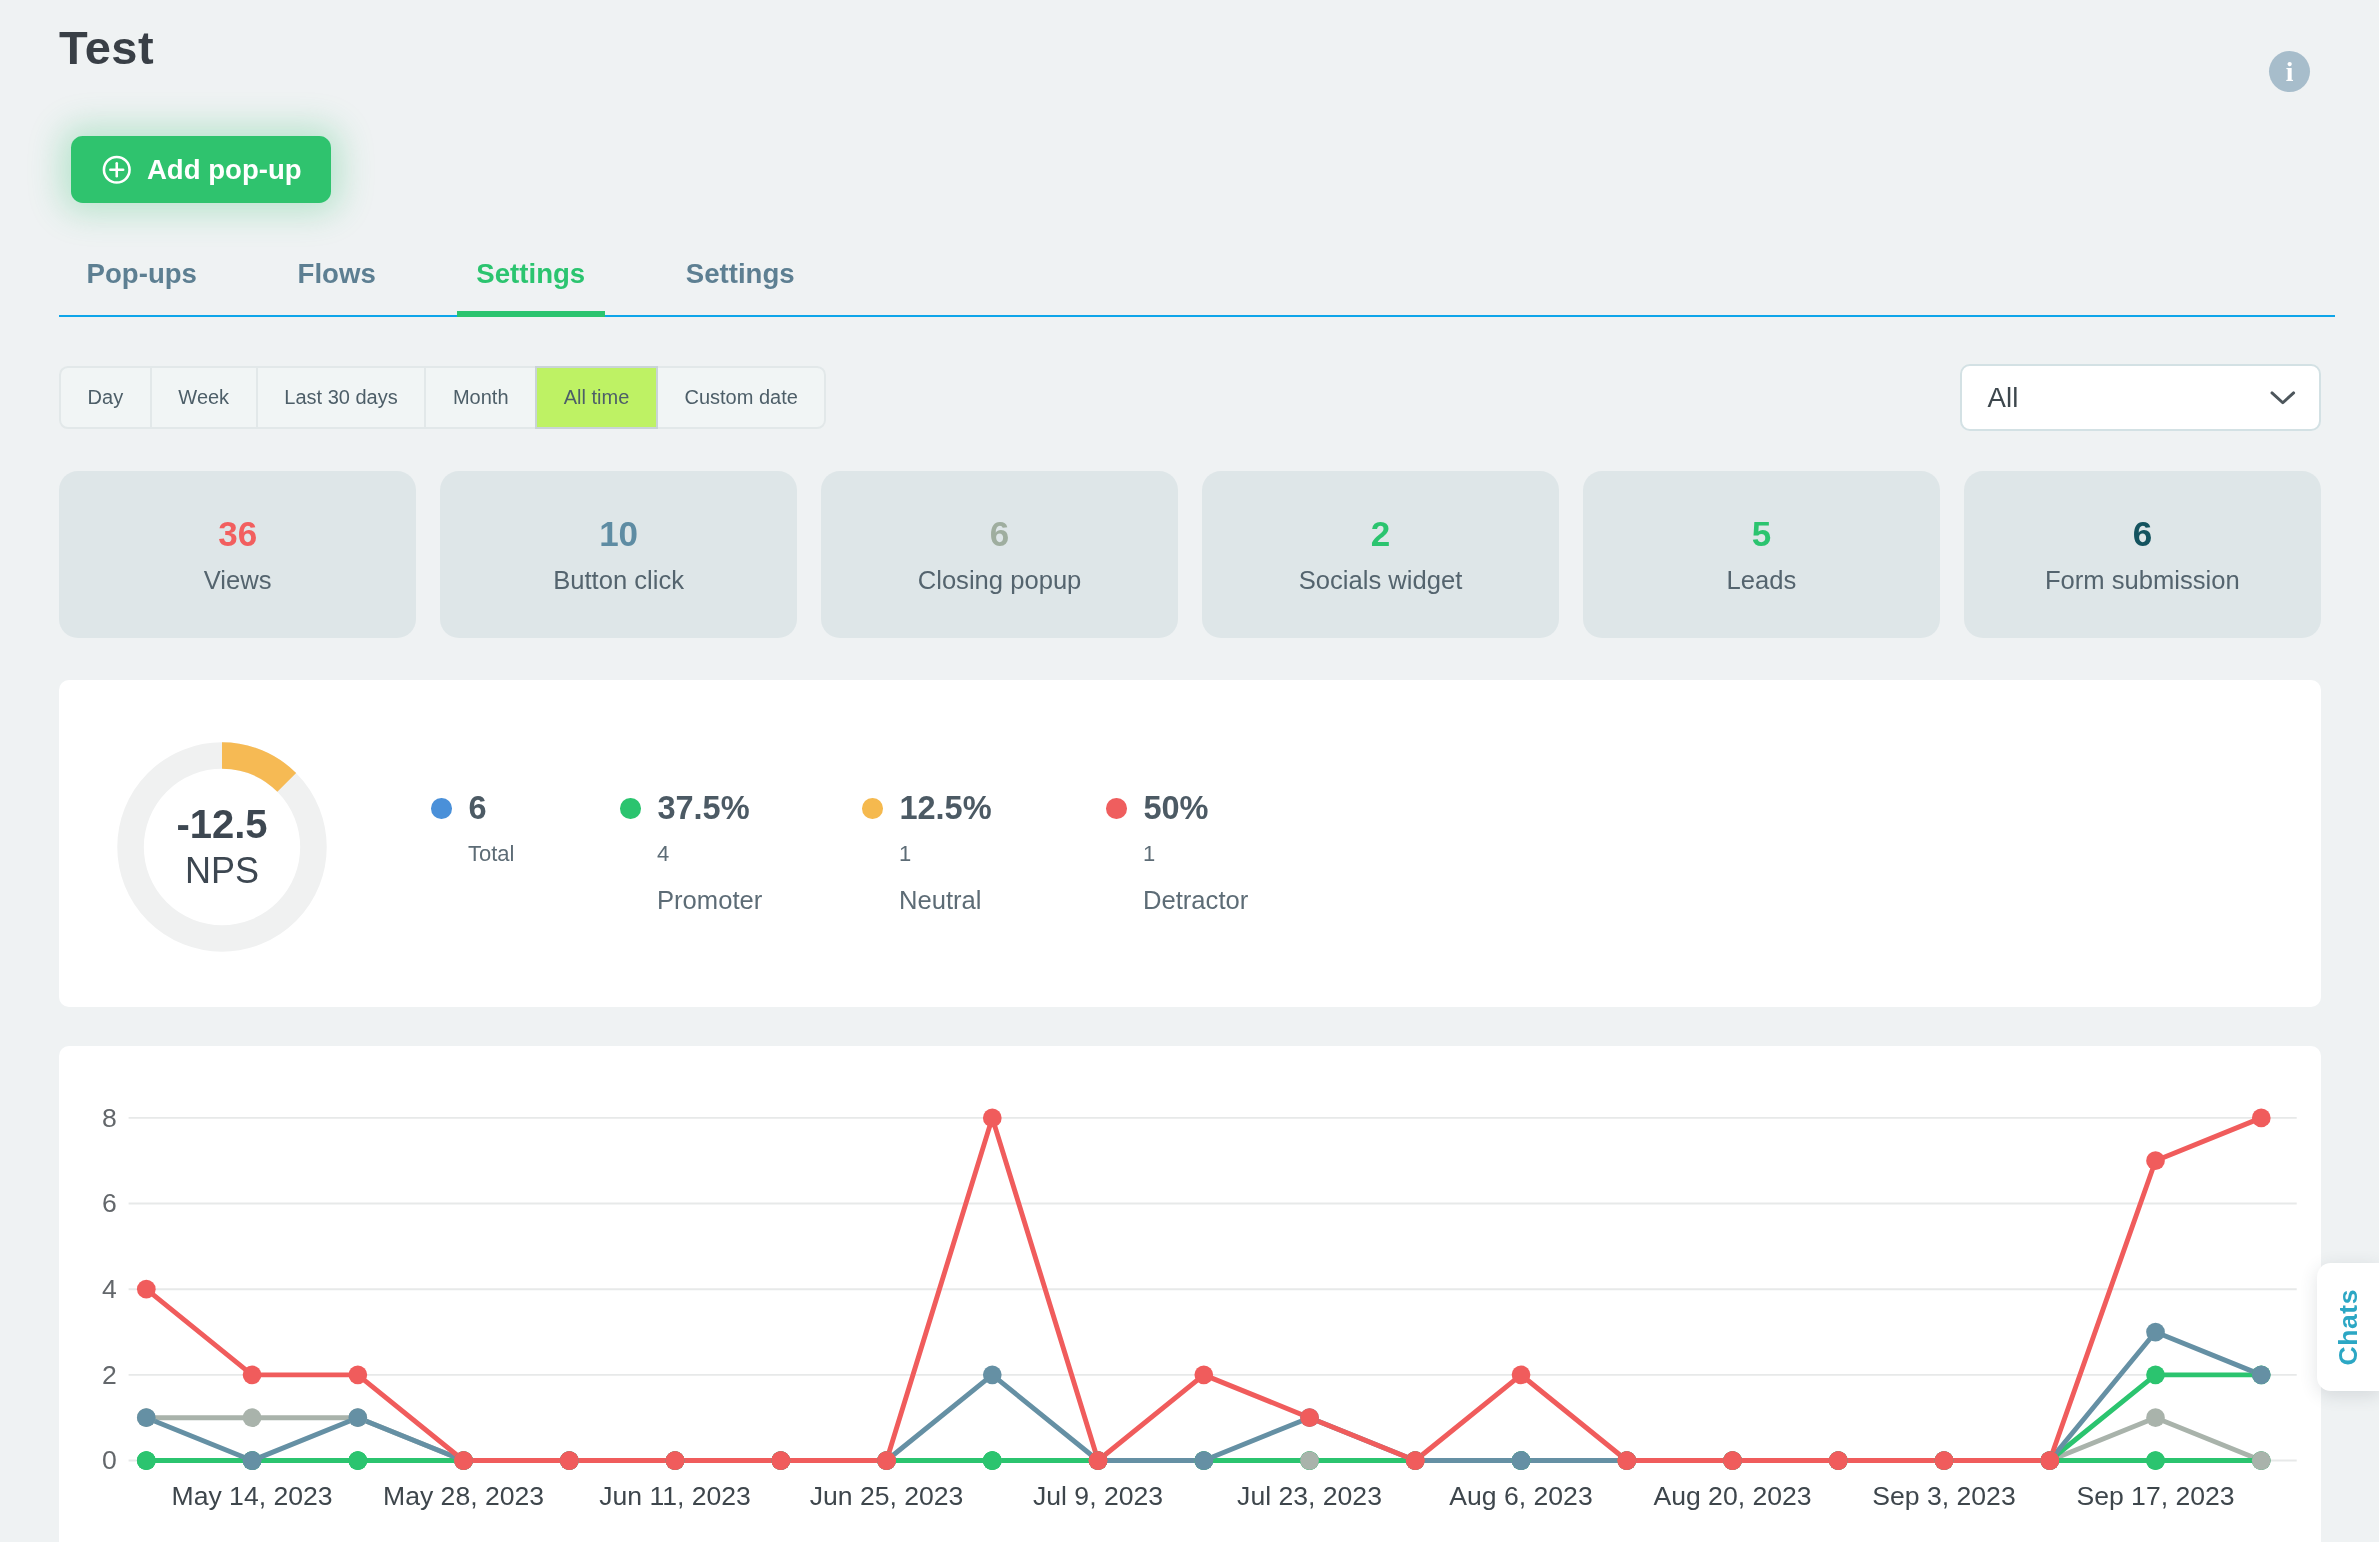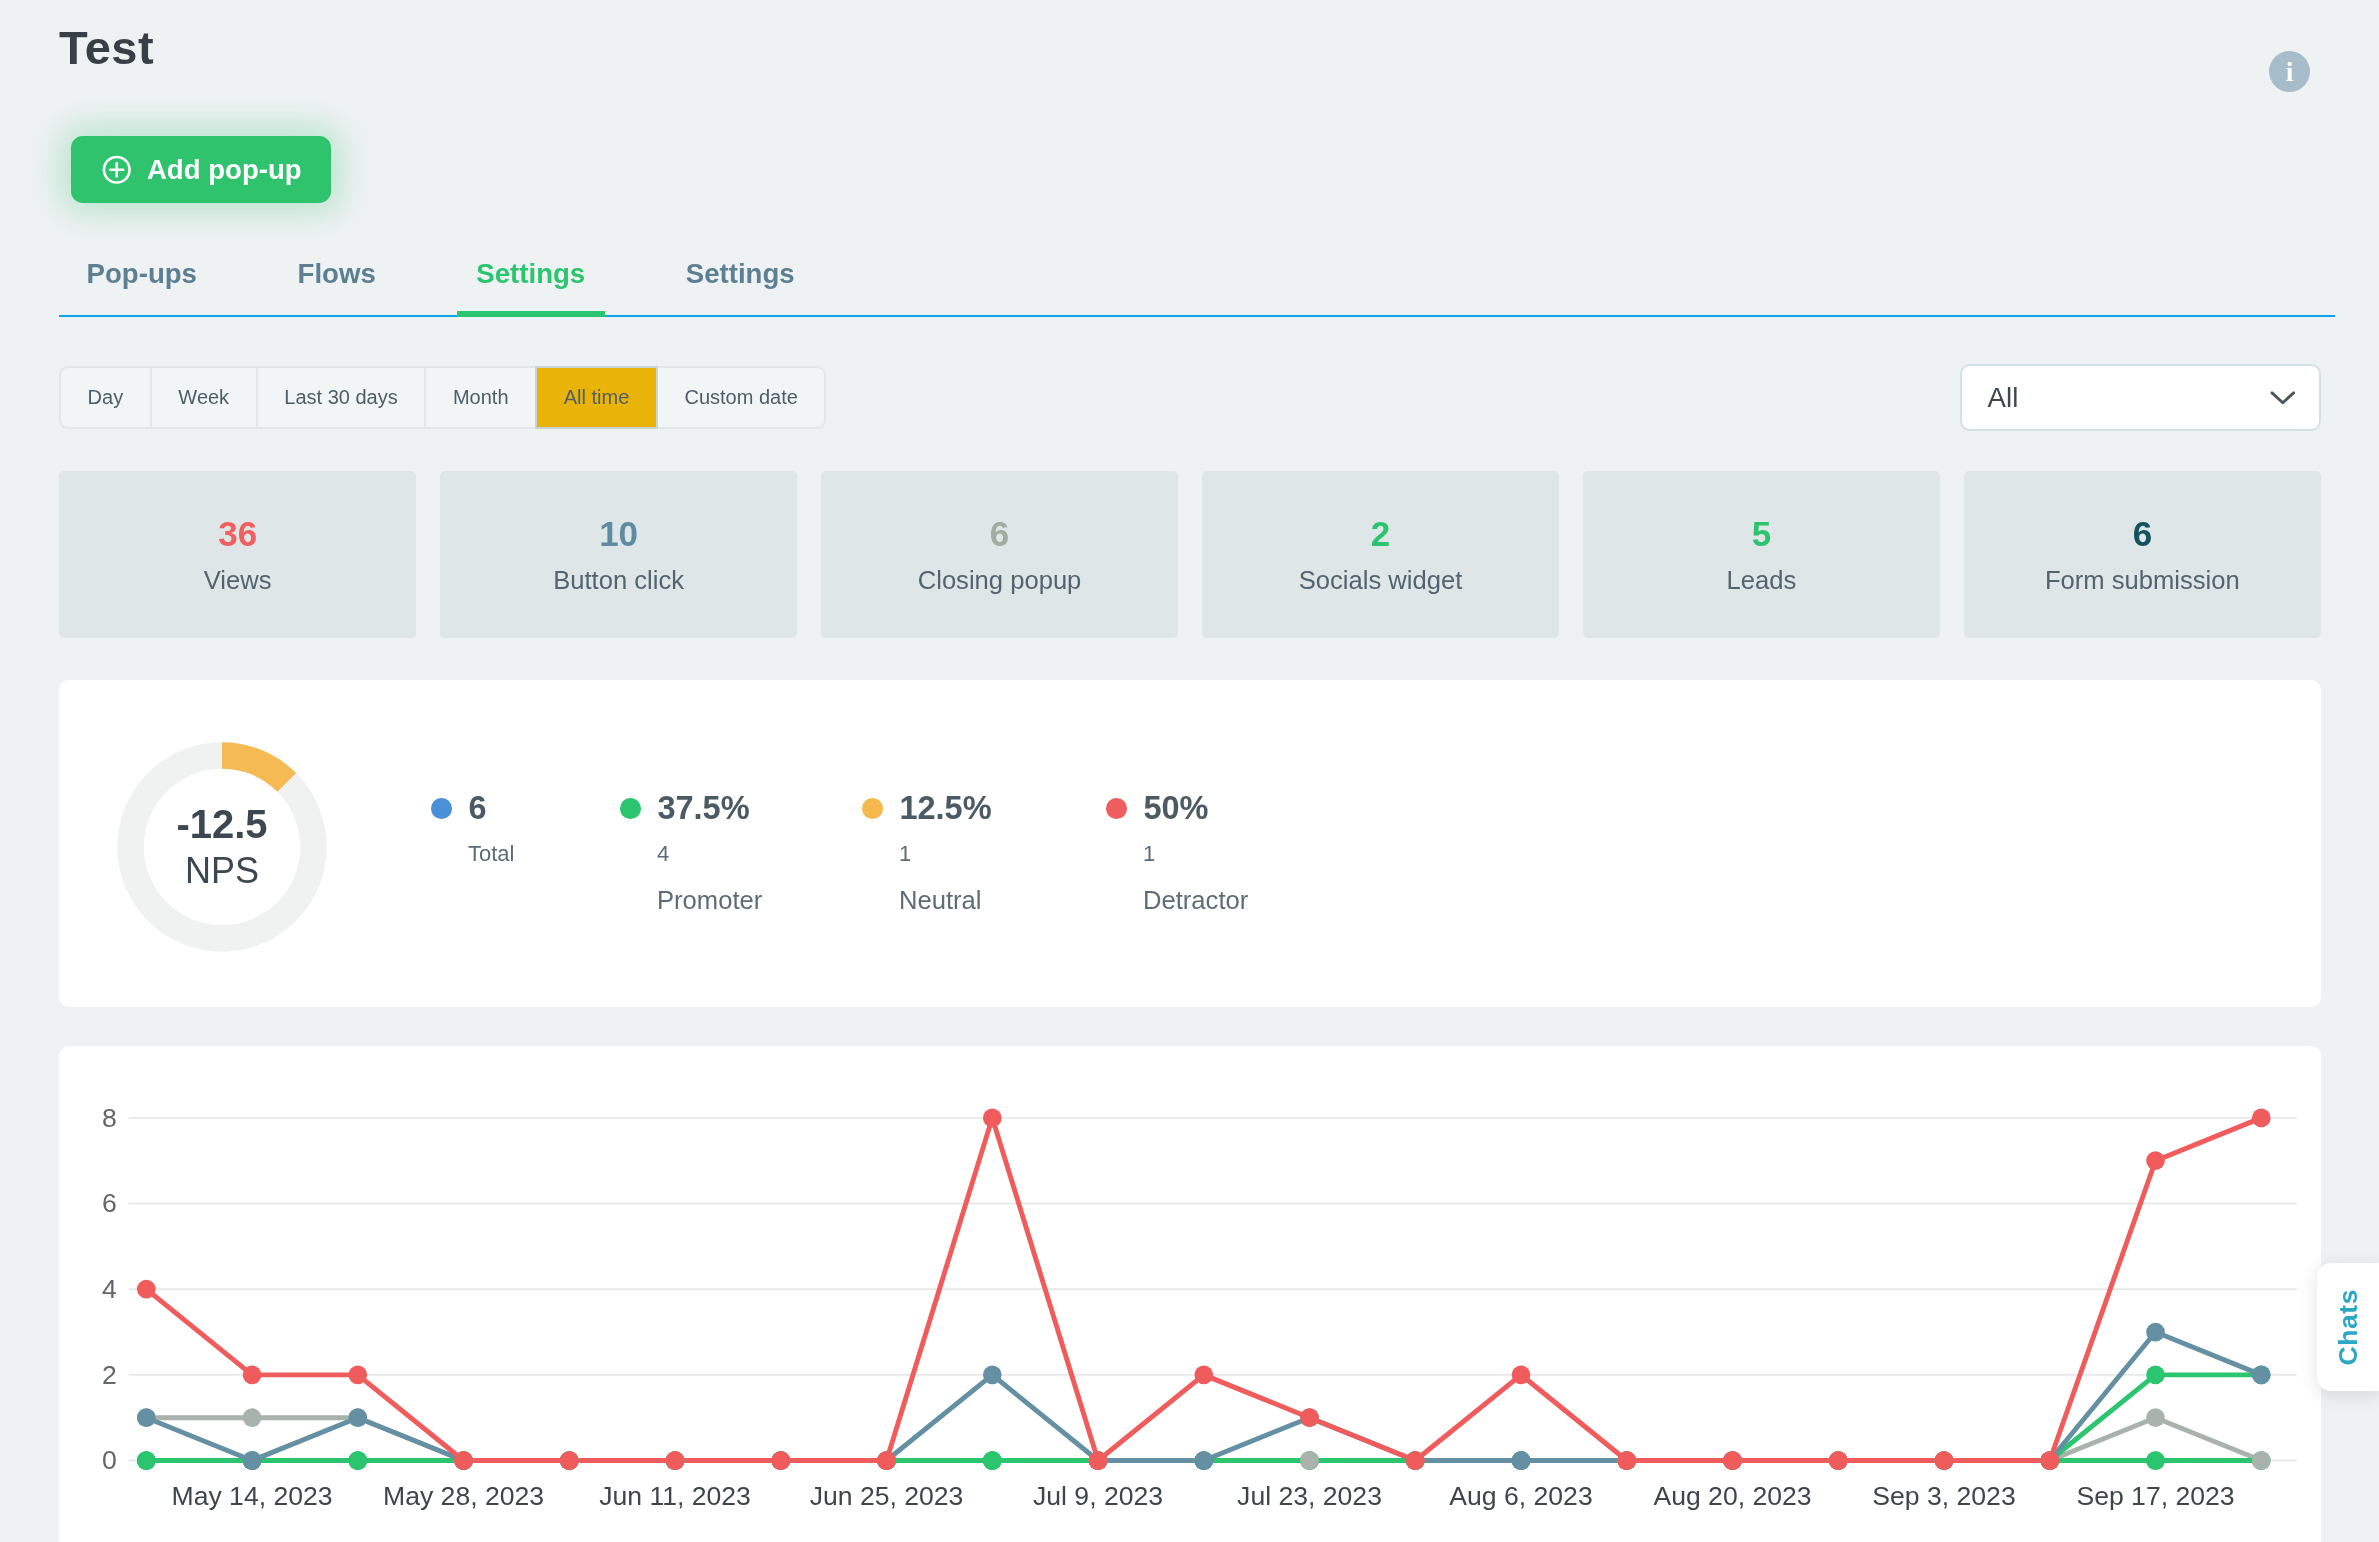--- a/index.html
+++ b/index.html
@@ -29,29 +29,29 @@
   .tab.active::after{content:"";position:absolute;left:-5.9px;right:-5.9px;bottom:-2px;
                      height:6.9px;background:#2bc46f;}
 
   .filter-row{position:absolute;left:59px;top:366px;width:2262px;height:67px;}
   .filter-group{position:absolute;left:0;top:0;display:flex;}
   .fbtn{border:2px solid #e2e8e9;margin-left:-2px;height:59px;display:flex;align-items:center;
         padding:0 26.6px;font-size:20px;color:#4d5e68;cursor:pointer;background:#f1f5f5;
         position:relative;white-space:nowrap;}
   .fbtn:first-child{border-radius:8.9px 0 0 8.9px;margin-left:0;}
   .fbtn:last-child{border-radius:0 8.9px 8.9px 0;}
-  .fbtn.selected{background:#eab308;border-color:#c9d4d6;z-index:1;}
+  .fbtn.selected{background:#bef264;border-color:#c9d4d6;z-index:1;}
 
   .select{position:absolute;right:0;top:-2px;width:361px;height:67px;background:#fff;
           border:2px solid #d3e1e4;border-radius:9.9px;box-sizing:border-box;cursor:pointer;
           display:flex;align-items:center;justify-content:space-between;padding:0 21.7px 0 25.6px;
           font-size:27.6px;color:#3d474d;}
 
   .cards{position:absolute;left:59px;top:471px;width:2262px;display:flex;gap:23.6px;}
-  .card{flex:1;height:167px;background:#dee6e8;border-radius:5px;display:flex;
+  .card{flex:1;height:167px;background:#dee6e8;border-radius:19px;display:flex;
         flex-direction:column;align-items:center;justify-content:center;gap:11.8px;}
   .card .num{font-size:35px;font-weight:800;}
   .card .lbl{font-size:25.6px;color:#54646e;}
 
   .panel{position:absolute;left:59px;width:2262px;background:#fff;border-radius:9.9px;}
   .nps-panel{top:680px;height:327px;}
   .chart-panel{top:1046px;height:512px;}
 
   .donut-wrap{position:absolute;left:45px;top:49px;width:236px;height:236px;}
   .donut-center{position:absolute;inset:0;display:flex;flex-direction:column;

